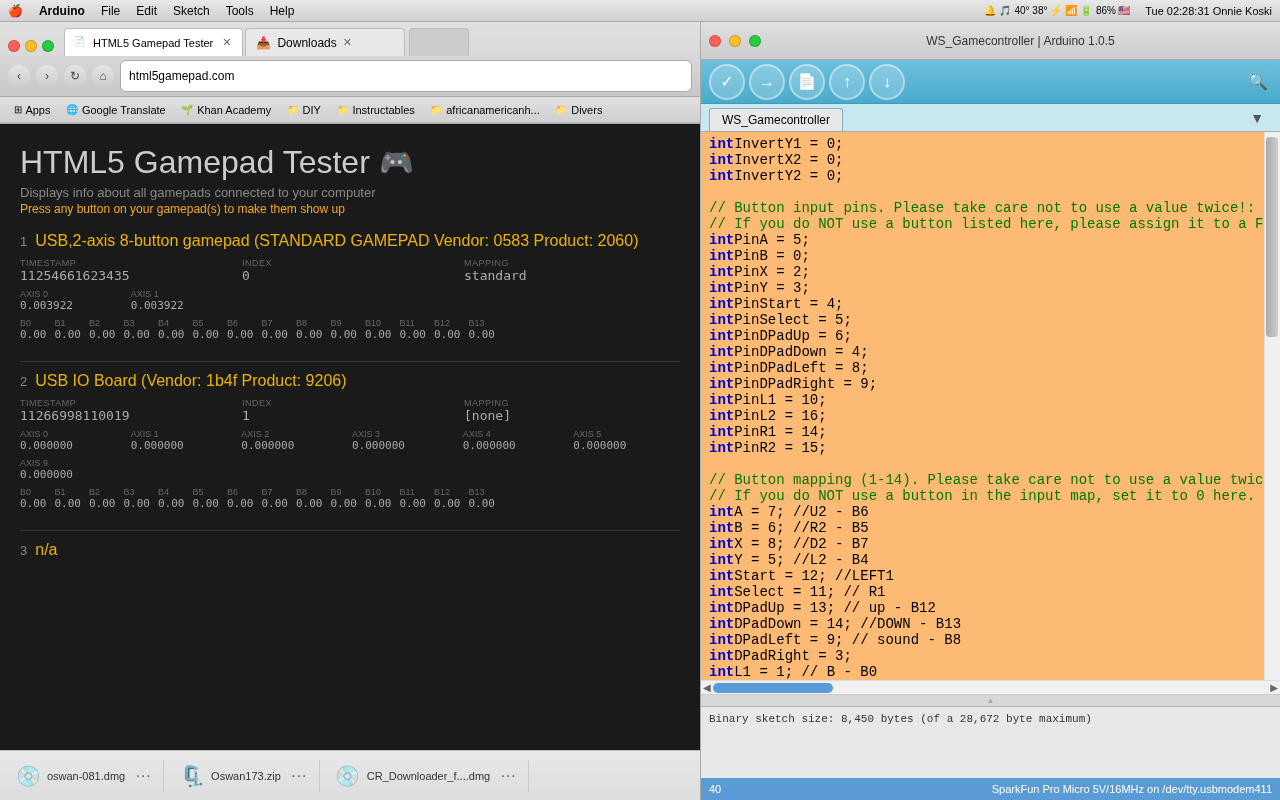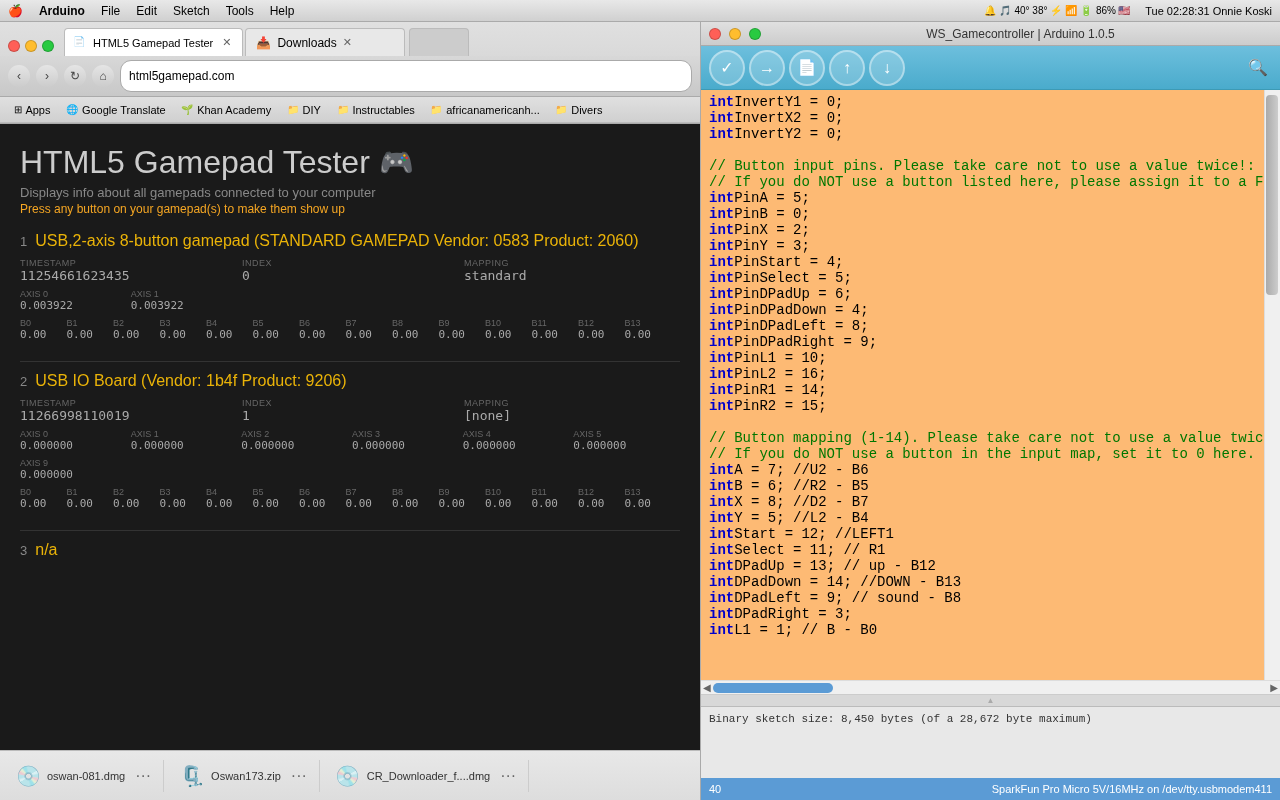--- a/index.html
+++ b/index.html
@@ -54,21 +54,21 @@
       border-bottom: 1px solid #aaa;
     }
     .nav-btn {
       width: 22px; height: 22px; border-radius: 50%; border: none;
       background: linear-gradient(to bottom, #e5e5e5, #ccc);
       display: flex; align-items: center; justify-content: center;
       font-size: 12px; cursor: pointer; color: #444;
     }
     .nav-btn:disabled { opacity: 0.4; cursor: default; }
     #address-input {
-      flex: 1; height: 22px; border: 1px solid #aaa; border-radius: 11px;
+      flex: 1; height: 22px; border: 1px solid #aaa; border-radius: 6px;
       padding: 15px 8px; font-size: 12px; background: white;
     }
 
     
     #bookmarks-bar {
       display: flex; align-items: center; padding: 2px 8px; gap: 4px;
       background: linear-gradient(to bottom, #e0e0e0, #d0d0d0);
       border-bottom: 1px solid #bbb; min-height: 26px; overflow: hidden;
     }
     .bookmark-item {
@@ -105,21 +105,21 @@
     .data-field { }
     .data-label { font-size: 9px; color: #666; text-transform: uppercase; letter-spacing: 0.5px; }
     .data-value { font-size: 13px; color: #aaa; font-family: monospace; }
 
     .axes-grid { display: grid; grid-template-columns: repeat(6, 1fr); gap: 4px; margin-bottom: 6px; }
     .axis-field { }
     .axis-label { font-size: 9px; color: #666; text-transform: uppercase; }
     .axis-value { font-size: 11px; color: #aaa; font-family: monospace; }
 
     .buttons-grid {
-      display: flex; gap: 20px; flex-wrap: nowrap; overflow: hidden;
+      display: flex; gap: 8px; flex-wrap: nowrap; overflow: hidden;
     }
     .button-field { }
     .button-label { font-size: 9px; color: #666; text-transform: uppercase; }
     .button-value { font-size: 11px; color: #aaa; font-family: monospace; }
 
     .divider { border: none; border-top: 1px solid #333; margin: 10px 0; }
 
     
     #download-bar {
       position: absolute; bottom: 0; left: 0; width: 700px; height: 50px;
@@ -136,21 +136,21 @@
 
     
     #arduino-window {
       position: absolute; top: 22px; right: 0; width: 580px; height: 778px;
       background: #e8e8e8; display: flex; flex-direction: column;
       border-left: 1px solid #aaa;
     }
 
     
     #arduino-titlebar {
-      height: 24px; background: linear-gradient(to bottom, #e0e0e0, #cccccc);
+      height: 38px; background: linear-gradient(to bottom, #e0e0e0, #cccccc);
       display: flex; align-items: center; padding: 0 8px; gap: 8px;
       border-bottom: 1px solid #aaa;
     }
     .window-btn { width: 12px; height: 12px; border-radius: 50%; border: 1px solid rgba(0,0,0,0.2); cursor: pointer; }
     .btn-close { background: #ff5f57; }
     .btn-minimize { background: #ffbd2e; }
     .btn-maximize { background: #28ca41; }
     .arduino-title { flex: 1; text-align: center; font-size: 12px; color: #333; font-weight: 500; }
 
     
@@ -570,20 +570,24 @@
 
   <div id="arduino-toolbar">
     <div class="arduino-btn" title="Verify">✓</div>
     <div class="arduino-btn" title="Upload">→</div>
     <div class="arduino-btn" title="New">📄</div>
     <div class="arduino-btn" title="Open">↑</div>
     <div class="arduino-btn" title="Save">↓</div>
     <div class="arduino-search">🔍</div>
   </div>
 
+  <div id="arduino-tabs">
+    <div class="arduino-tab active">WS_Gamecontroller</div>
+    <div class="arduino-tab-dropdown">▼</div>
+  </div>
 
   <div id="code-editor">
     <div id="code-content">
       <div class="code-line"><span class="kw">int</span>  <span class="nm">InvertY1 = 0;</span></div>
       <div class="code-line"><span class="kw">int</span>  <span class="nm">InvertX2 = 0;</span></div>
       <div class="code-line"><span class="kw">int</span>  <span class="nm">InvertY2 = 0;</span></div>
       <div class="code-line">&nbsp;</div>
       <div class="code-line"><span class="cm">// Button input pins. Please take care not to use a value twice!:</span></div>
       <div class="code-line"><span class="cm">// If you do NOT use a button listed here, please assign it to a FREE, UNUSED pin !!THIS</span></div>
       <div class="code-line"><span class="kw">int</span>  <span class="nm">PinA = 5;</span></div>

